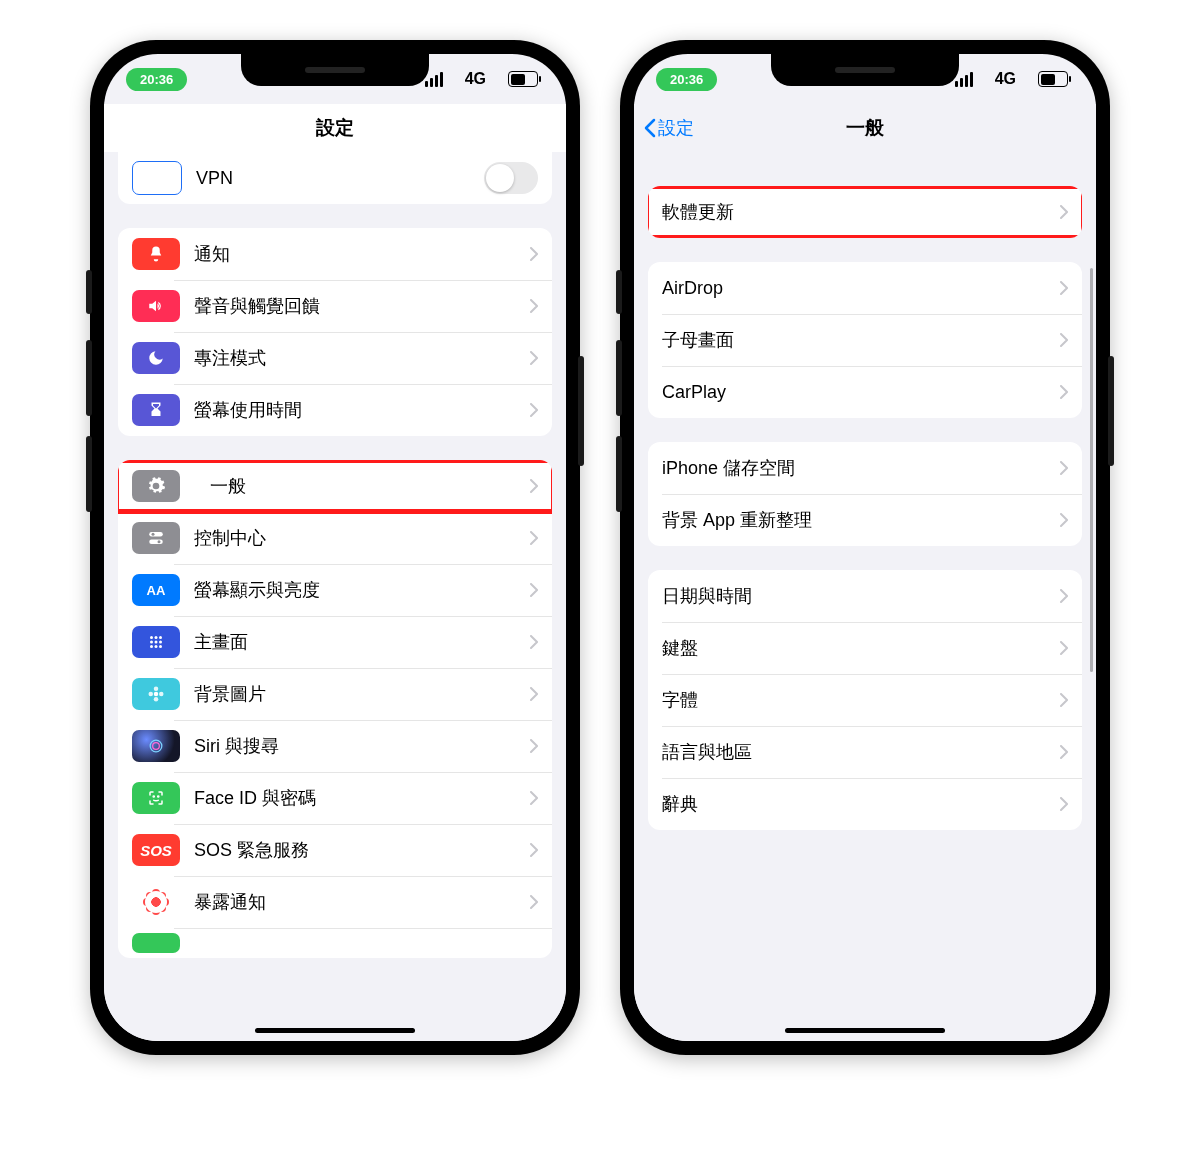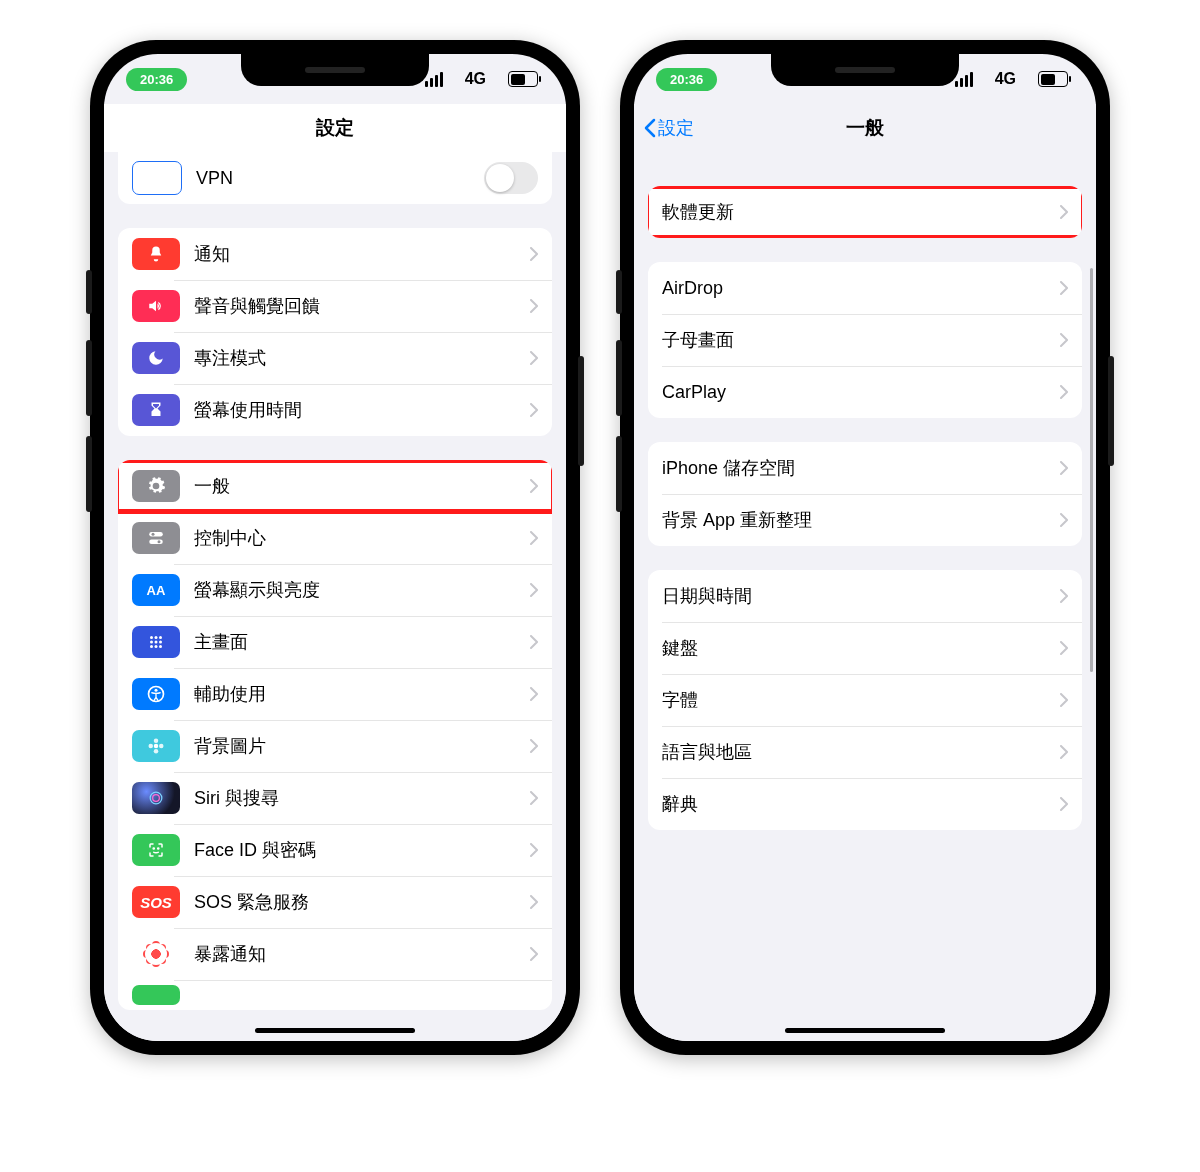--- a/index.html
+++ b/index.html
@@ -165,20 +165,21 @@
     background: #e9e9ea; position: relative;
   }
   .toggle .knob {
     width: 28px; height:28px; background:#fff; border-radius:14px;
     position:absolute; left:2px; top:2px;
     box-shadow:0 1px 3px rgba(0,0,0,.25);
   }
   
   .row.highlight-row {
     position: relative;
+    gap: 16px;
   }
   .row.highlight-row::after {
     content:"";
     position:absolute; inset: -2px -4px;
     border: 5px solid #ff1a1a;
     pointer-events:none;
     border-radius: 4px;
     z-index:5;
   }
 
@@ -381,35 +382,20 @@
               </svg>
           </div>
           <div class="label">主畫面</div>
           <span class="chevron">
               <svg width="8" height="14" viewBox="0 0 8 14" fill="none">
                 <path d="M1 1l6 6-6 6" stroke="#c7c7cc" stroke-width="2" stroke-linecap="round"></path>
               </svg>
             </span>
         </div>
         <div class="row">
-          <div class="icon bg-blue">
-            <svg width="20" height="20" viewBox="0 0 24 24" fill="none">
-                <circle cx="12" cy="12" r="9" stroke="#fff" stroke-width="2"></circle>
-                <circle cx="12" cy="7.5" r="1.8" fill="#fff"></circle>
-                <path d="M7 10.5c3 1 7 1 10 0M12 11v5m0 0l-2.5 4M12 16l2.5 4" stroke="#fff" stroke-width="1.6" stroke-linecap="round"></path>
-              </svg>
-          </div>
-          <div class="label">輔助使用</div>
-          <span class="chevron">
-              <svg width="8" height="14" viewBox="0 0 8 14" fill="none">
-                <path d="M1 1l6 6-6 6" stroke="#c7c7cc" stroke-width="2" stroke-linecap="round"></path>
-              </svg>
-            </span>
-        </div>
-        <div class="row">
           <div class="icon bg-cyan">
             <svg width="18" height="18" viewBox="0 0 24 24" fill="#fff">
                 <circle cx="12" cy="12" r="3"></circle>
                 <circle cx="12" cy="5" r="3" opacity=".85"></circle>
                 <circle cx="12" cy="19" r="3" opacity=".85"></circle>
                 <circle cx="5" cy="12" r="3" opacity=".85"></circle>
                 <circle cx="19" cy="12" r="3" opacity=".85"></circle>
               </svg>
           </div>
           <div class="label">背景圖片</div>

